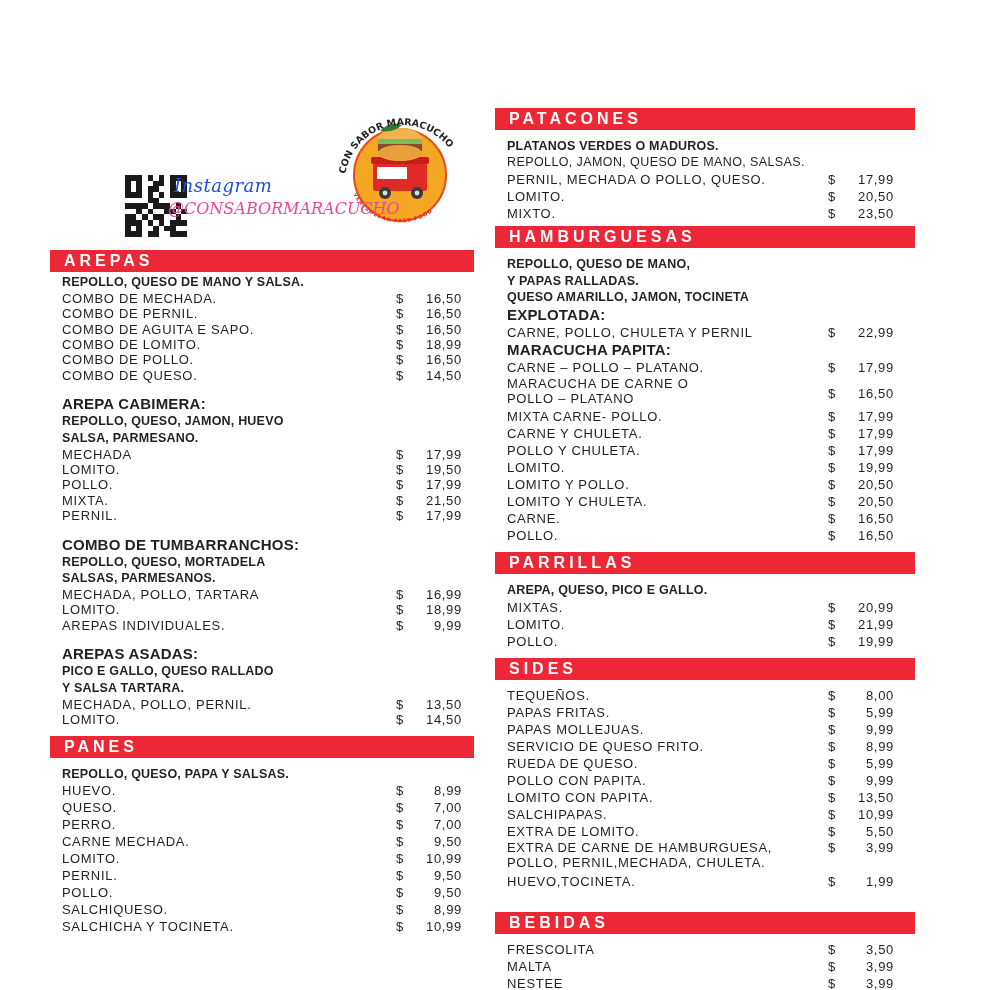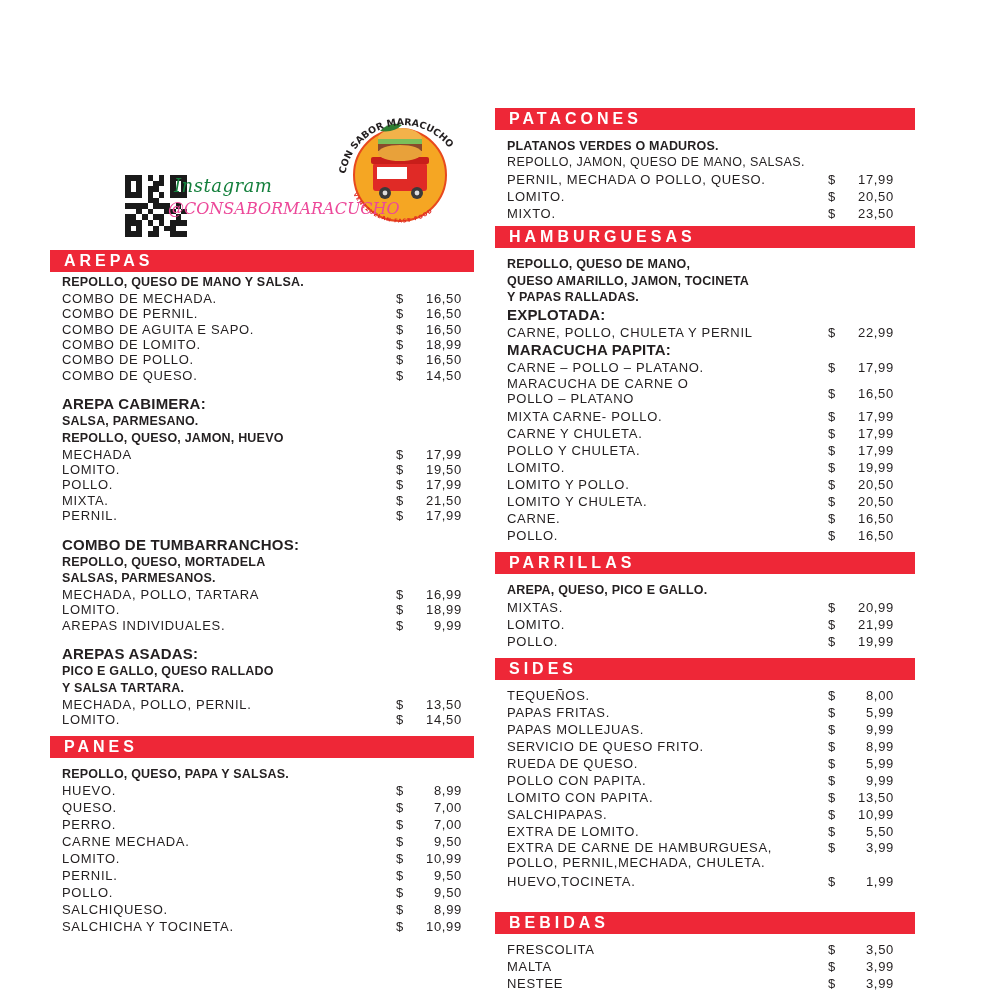--- a/index.html
+++ b/index.html
@@ -60,21 +60,21 @@
   .insta-block {
     position: absolute;
     left: 68px;
     top: 80px;
     width: 240px;
   }
   .insta-word {
     font-family: "DejaVu Serif", serif;
     font-style: italic;
     font-size: 18px;
-    color: #15803d;
+    color: #1d4ed8;
     letter-spacing: 0.5px;
     padding-left: 6px;
   }
   .insta-handle {
     font-family: "DejaVu Serif", serif;
     font-style: italic;
     font-size: 16px;
     color: #ec4899;
     margin-top: 3px;
   }
@@ -386,22 +386,22 @@
       <div class="row">
         <span class="nm">COMBO DE QUESO.</span>
         <span class="cur">$</span>
         <span class="pr">14,50</span>
       </div>
     </div>
 
     <div class="gap-12"></div>
 
     <div class="group-title">AREPA CABIMERA:</div>
+    <div class="sub-bold">REPOLLO, QUESO, JAMON, HUEVO</div>
     <div class="sub-bold">SALSA, PARMESANO.</div>
-    <div class="sub-bold">REPOLLO, QUESO, JAMON, HUEVO</div>
     <div class="rows">
       <div class="row">
         <span class="nm">MECHADA</span>
         <span class="cur">$</span>
         <span class="pr">17,99</span>
       </div>
       <div class="row">
         <span class="nm">LOMITO.</span>
         <span class="cur">$</span>
         <span class="pr">19,50</span>
@@ -546,22 +546,22 @@
       </div>
     </div>
 
     <div class="gap-4"></div>
 
     <div class="bar">
       <span>HAMBURGUESAS</span>
     </div>
     <div class="gap-4"></div>
     <div class="sub-bold">REPOLLO, QUESO DE MANO,</div>
+    <div class="sub-bold">Y PAPAS RALLADAS.</div>
     <div class="sub-bold">QUESO AMARILLO, JAMON, TOCINETA</div>
-    <div class="sub-bold">Y PAPAS RALLADAS.</div>
     <div class="group-title">EXPLOTADA:</div>
     <div class="rows">
       <div class="row tall">
         <span class="nm">CARNE, POLLO, CHULETA Y PERNIL</span>
         <span class="cur">$</span>
         <span class="pr">22,99</span>
       </div>
     </div>
     <div class="group-title">MARACUCHA PAPITA:</div>
     <div class="rows">

